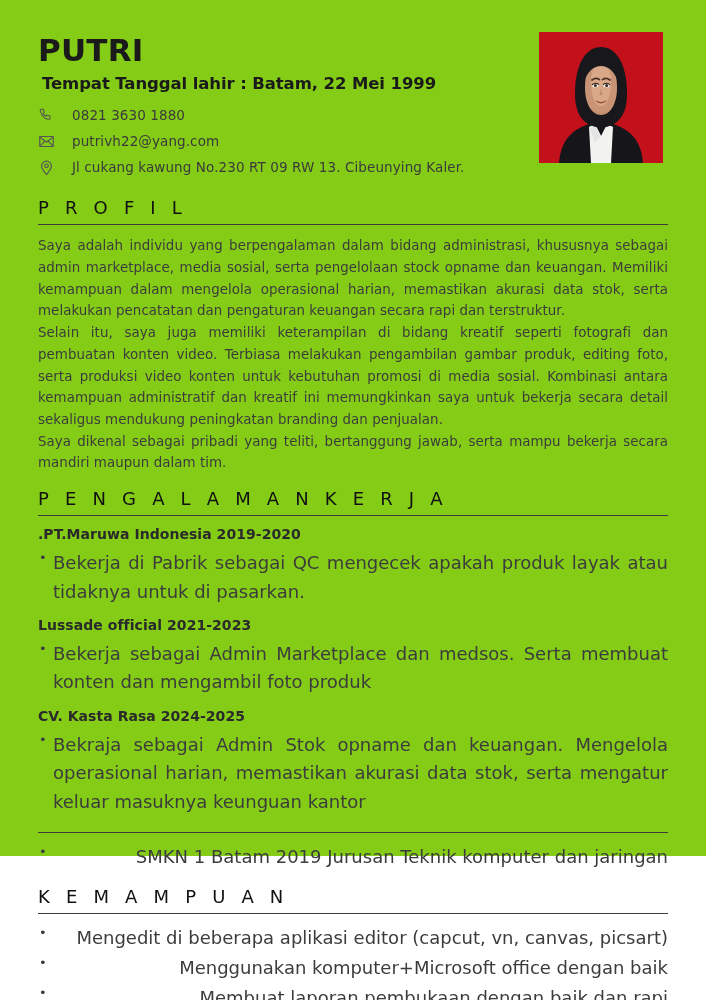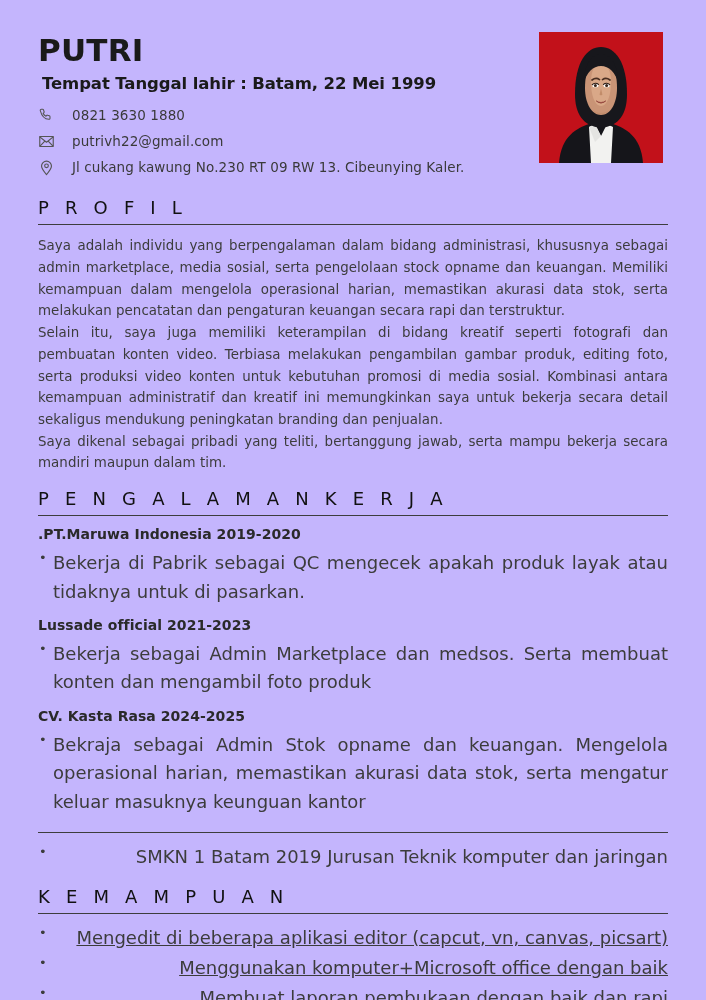--- a/index.html
+++ b/index.html
@@ -10,22 +10,22 @@
   body {
     width: 706px;
     height: 1000px;
     font-family: "DejaVu Sans", "Liberation Sans", sans-serif;
     color: #333333;
     overflow: hidden;
   }
   .page {
     position: relative;
     width: 706px;
-    height: 1000px;
-    background: #c4b5fd;
+    height: 856px;
+    background: #84cc16;
     box-sizing: border-box;
     padding: 32px 38px 0 38px;
   }
 
   
   .header {
     display: flex;
     align-items: flex-start;
     justify-content: space-between;
   }
@@ -137,21 +137,21 @@
     content: "•";
     position: absolute;
     left: 1px;
     top: -1px;
     font-size: 13px;
     color: #3c3c3c;
   }
   ul.bullets.left li { text-align: right; }
 
   .edu-list li, .skill-list li { text-align: left; }
-  .skill-list li { margin-bottom: 4px; text-decoration: underline; }
+  .skill-list li { margin-bottom: 4px; }
 </style>
 </head>
 <body>
 
 <div class="page">
 
   <div class="header">
     <div class="header-left">
       <h1 class="name">PUTRI</h1>
       <div class="subtitle">Tempat Tanggal lahir : Batam, 22 Mei 1999</div>
@@ -169,21 +169,21 @@
 
         <div class="contact-row">
           <span class="contact-icon">
             <svg width="17" height="17" viewBox="0 0 24 24" fill="none" stroke="#555" stroke-width="1.6" stroke-linecap="round" stroke-linejoin="round">
               <rect x="2.5" y="5" width="19" height="14" rx="0.5"></rect>
               <path d="M2.5 5.5 12 13 21.5 5.5"></path>
               <path d="M2.8 18.6 9.3 11.8"></path>
               <path d="M21.2 18.6 14.7 11.8"></path>
             </svg>
           </span>
-          <span class="contact-text">putrivh22@gmail.com</span>
+          <span class="contact-text">putrivh22@yang.com</span>
         </div>
 
         <div class="contact-row">
           <span class="contact-icon">
             <svg width="17" height="17" viewBox="0 0 24 24" fill="none" stroke="#555" stroke-width="1.6" stroke-linecap="round" stroke-linejoin="round">
               <path d="M12 22c4.5-5.2 7-8.7 7-12a7 7 0 1 0-14 0c0 3.3 2.5 6.8 7 12z"></path>
               <circle cx="12" cy="9.6" r="2.6"></circle>
             </svg>
           </span>
           <span class="contact-text">Jl cukang kawung No.230 RT 09 RW 13. Cibeunying Kaler.</span>

